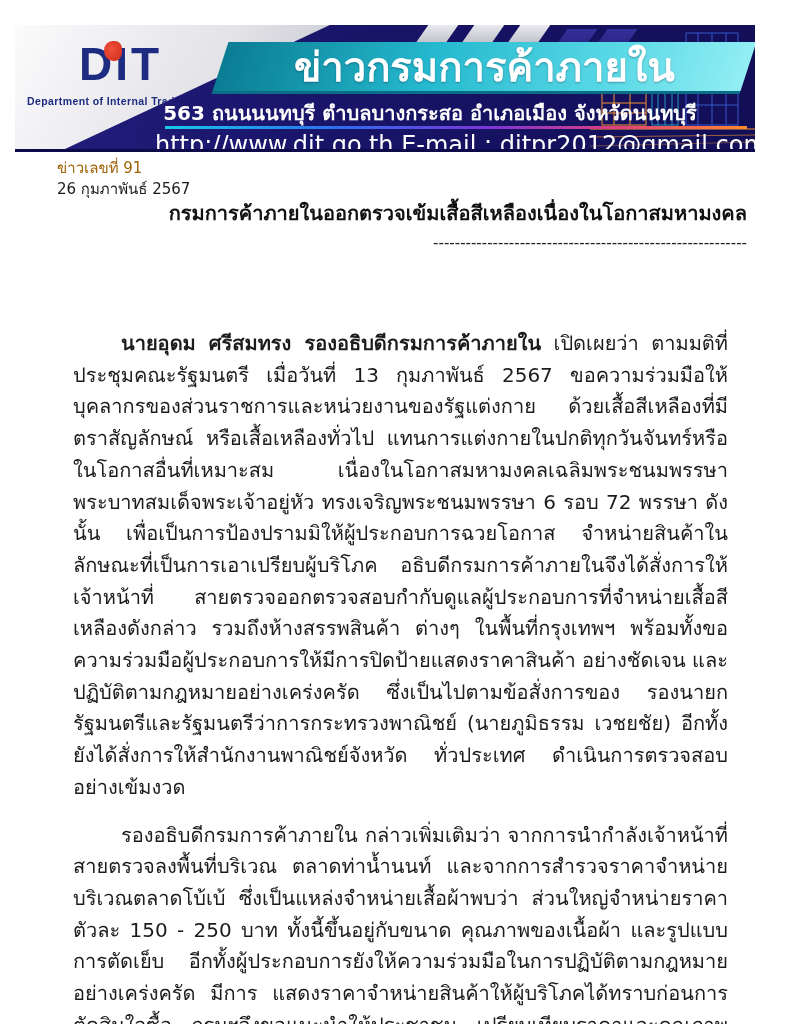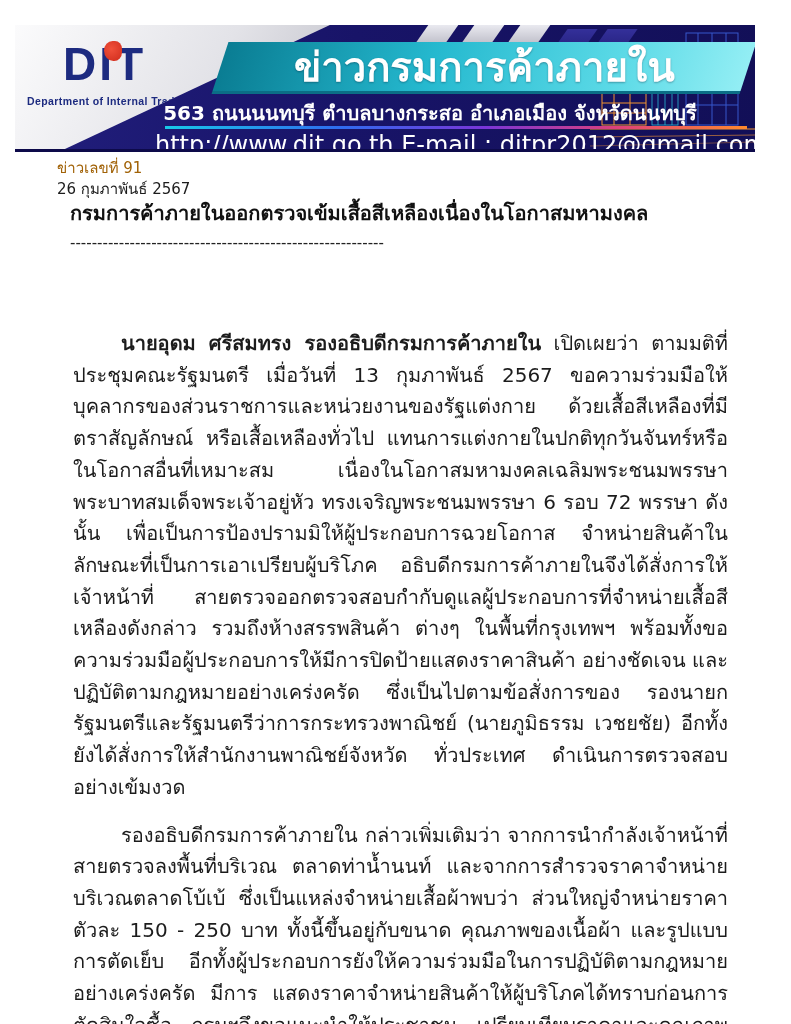--- a/index.html
+++ b/index.html
@@ -18,21 +18,21 @@
             background:linear-gradient(180deg,#eeeef4,#8f8f9e); }
   .stripe.s1 { left:400px; } .stripe.s2 { left:446px; } .stripe.s3 { left:492px; }
   .stripe.dark { background:linear-gradient(180deg,#34309a,#1a166b); top:4px; height:36px; }
   .stripe.d1 { left:540px; } .stripe.d2 { left:580px; }
 
   .gray-panel { position:absolute; left:0; top:0; width:335px; height:127px;
                 clip-path:polygon(0 0, 94% 0, 13% 100%, 0 100%);
                 background:linear-gradient(120deg,#fbfbfc 0%,#e3e3e8 55%,#bdbdc6 100%); }
   .dit-logo { position:absolute; left:48px; top:12px; }
   .dit-text { font-size:46px; font-weight:bold; color:#1d2b80; letter-spacing:3px;
-              font-family:"Liberation Sans", sans-serif; }
+              font-family:"Liberation Sans", sans-serif;margin-left:16px; }
   .dit-blob { position:absolute; left:41px; top:4px; width:18px; height:20px;
               background:radial-gradient(circle at 40% 40%, #f0503a, #cf2b1c);
               border-radius:55% 45% 50% 60%; }
   .dit-caption { position:absolute; left:12px; top:70px; width:220px; font-size:10.5px;
                  font-weight:bold; color:#1d2b80; letter-spacing:0.4px;
                  font-family:"Liberation Sans", sans-serif; }
 
   .teal-band { position:absolute; left:205px; top:17px; width:528px; height:52px;
                transform:skewX(-18deg);
                background:linear-gradient(90deg,#0a7d93 0%,#25b9cf 40%,#5ad9e6 75%,#93eef4 100%);
@@ -46,21 +46,21 @@
                     white-space:nowrap; }
   .gradient-rule { position:absolute; left:150px; right:8px; top:101px; height:3px;
                    background:linear-gradient(90deg,#18c9e8,#2f6cf0 30%,#7a35d8 55%,#e0407a 78%,#ff8a2c); }
   .banner-contact { position:absolute; left:140px; top:106px; width:550px; text-align:center;
                     font-size:24px; color:#ffffff; white-space:nowrap; }
 
   
   .meta-news { position:absolute; left:57px; top:156px; font-size:15px; color:#a16207; }
   .meta-date { position:absolute; left:57px; top:177px; font-size:15px; color:#1c1c1c; }
 
-  .headline { position:absolute; left:70px; top:199px; width:687px; text-align:left;
+  .headline { position:absolute; left:60px; top:199px; width:687px; text-align:right;
               font-weight:bold; font-size:20px; color:#111; line-height:29px; }
   .headline .separator { font-weight:normal; font-size:15px; color:#222; line-height:22px;
                          margin-top:4px; letter-spacing:0px; }
 
   .article { position:absolute; left:57px; top:312px; width:687px; font-size:20px;
              line-height:31.7px; color:#1c1c1c; text-align:justify; }
   .article p { margin:16px; text-indent:48px; }
   .article .lead { font-weight:bold; }
 </style>
 </head>

